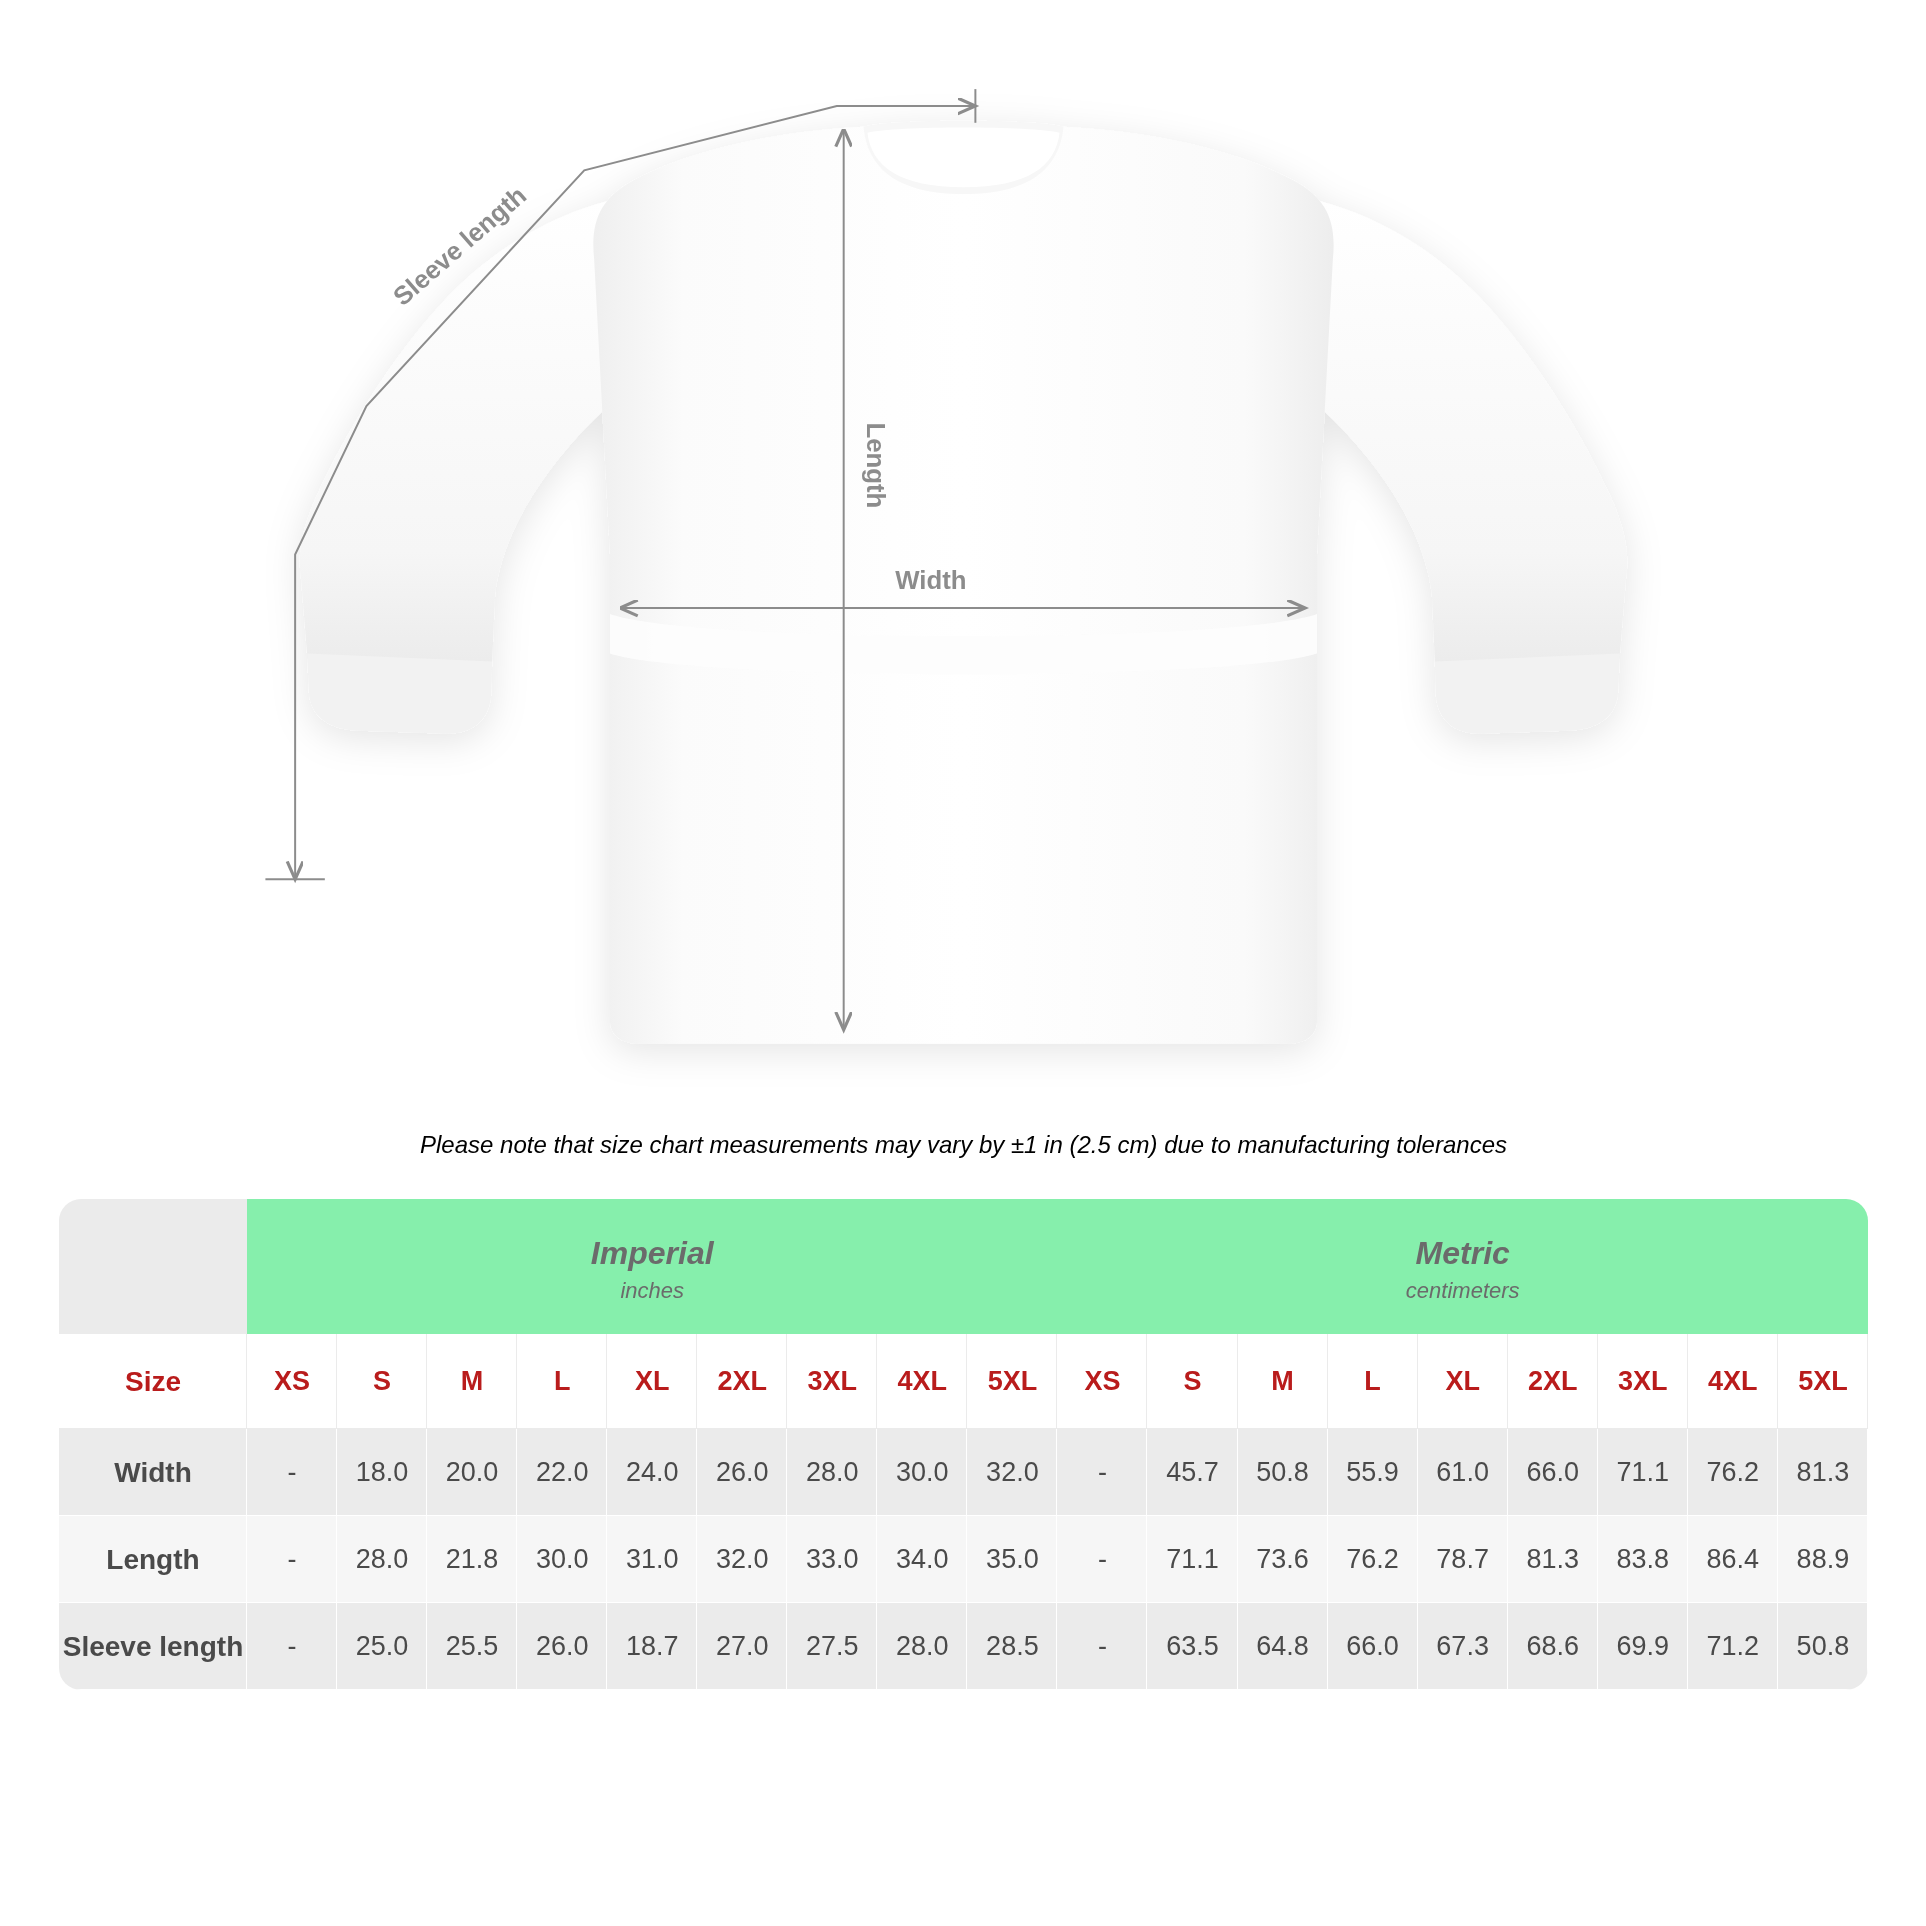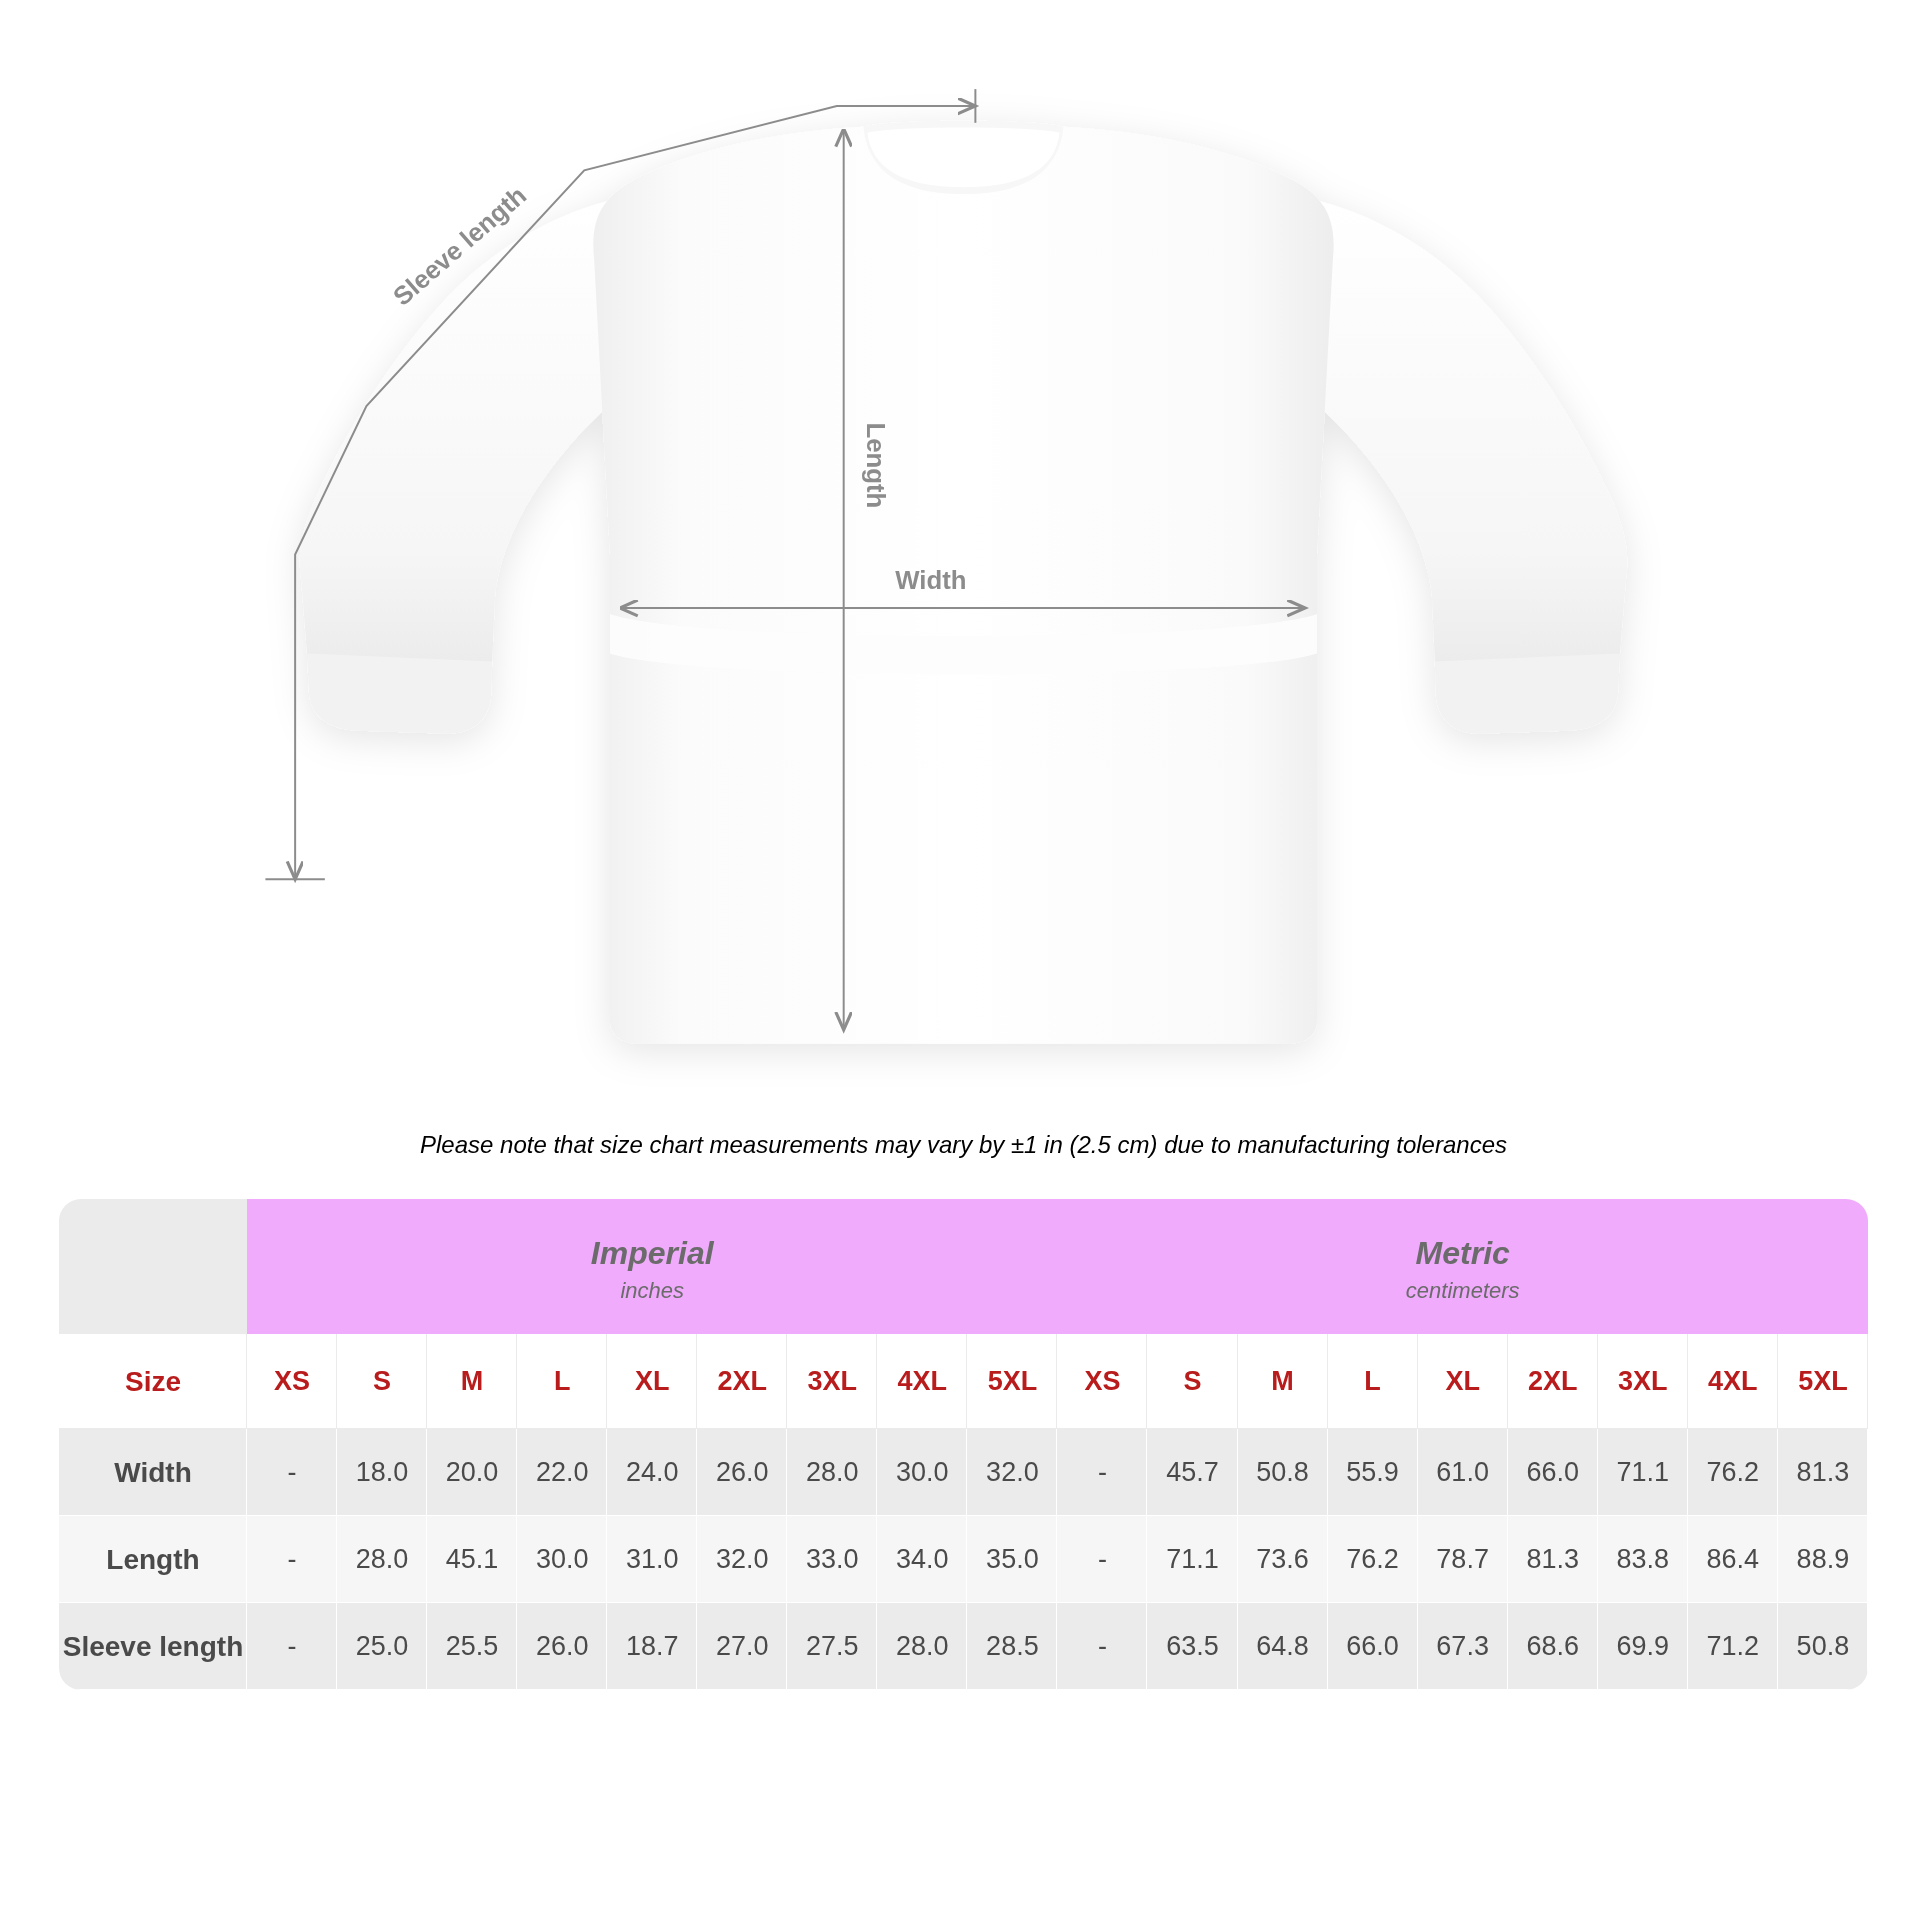--- a/index.html
+++ b/index.html
@@ -67,21 +67,21 @@
     text-align: center;
     vertical-align: middle;
     font-size: 26px;
     color: #4a4a4a;
     border: 0;
     padding: 0;
     height: 87px;
   }
   
   tr.unit-row td {
-    background: #f0abfc;
+    background: #86efac;
     height: 127px;
     padding-top: 8px;
   }
   tr.unit-row .unit-name {
     font-size: 32px;
     font-style: italic;
     font-weight: bold;
     color: #6b6b6b;
     line-height: 1.25;
   }
@@ -300,21 +300,21 @@
           <td>66.0</td>
           <td>71.1</td>
           <td>76.2</td>
           <td>81.3</td>
         </tr>
 
         <tr class="data-row alt">
           <td class="rowlabel">Length</td>
           <td>-</td>
           <td>28.0</td>
-          <td>45.1</td>
+          <td>21.8</td>
           <td>30.0</td>
           <td>31.0</td>
           <td>32.0</td>
           <td>33.0</td>
           <td>34.0</td>
           <td>35.0</td>
           <td>-</td>
           <td>71.1</td>
           <td>73.6</td>
           <td>76.2</td>

